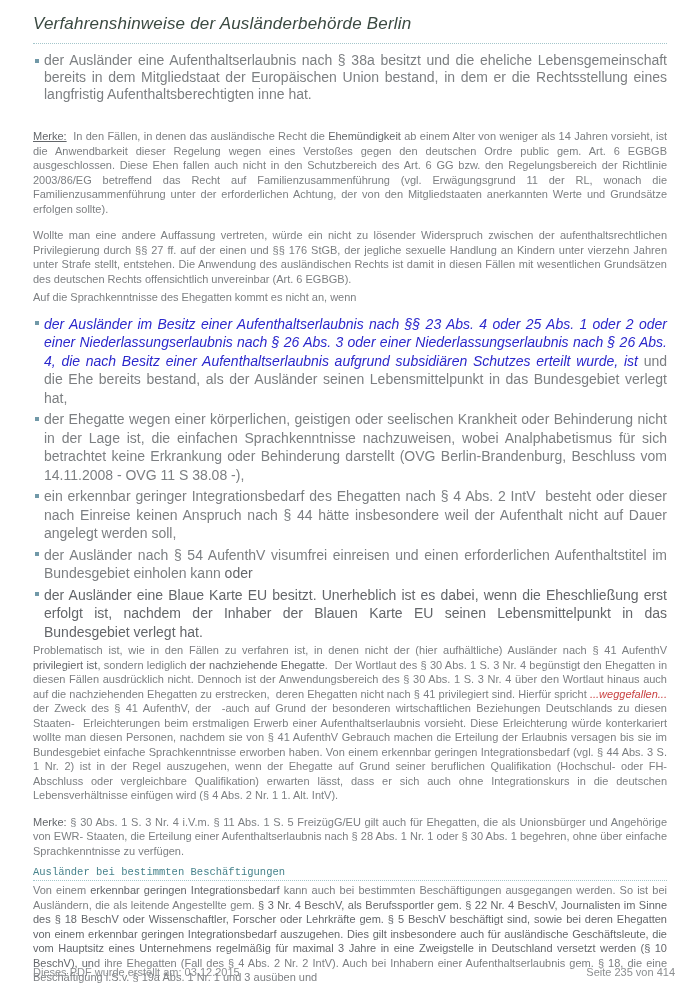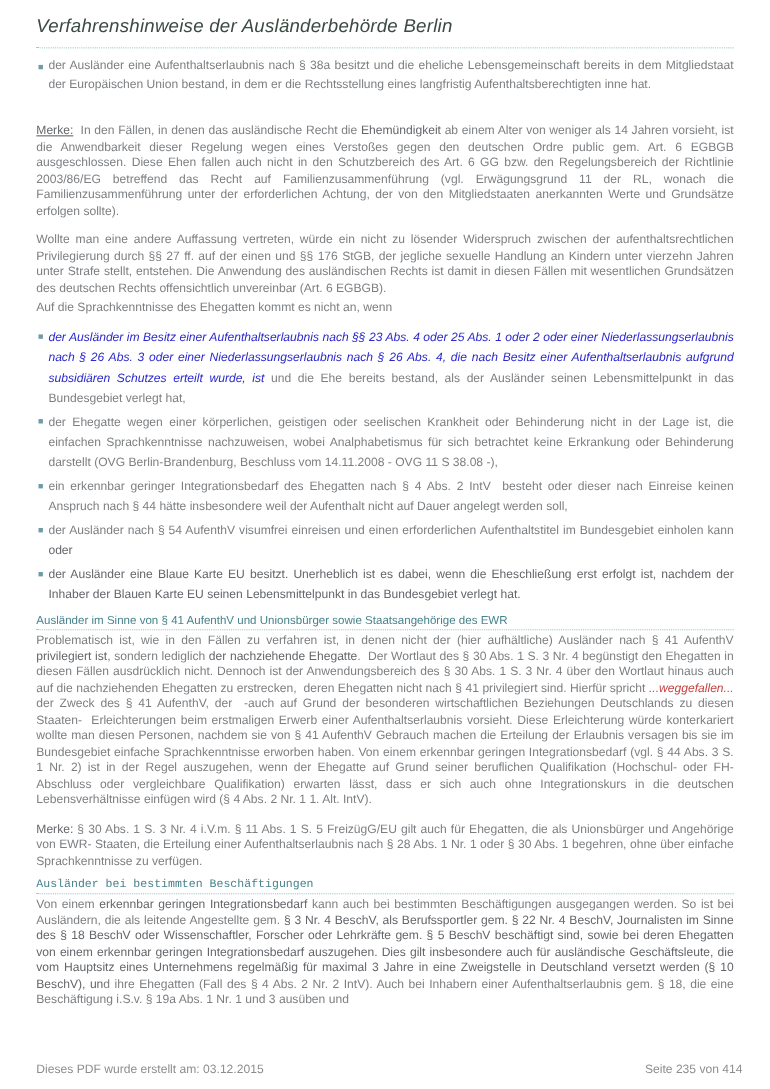--- a/index.html
+++ b/index.html
@@ -16,21 +16,21 @@
     border-bottom:1px dotted var(--dotted_line,#a4c6cb);
     padding-bottom:9px;margin:0 0 8px 0;font-style:italic;
   }
   .para{margin:0;text-align:justify;font-size:11px;line-height:14.5px}
   .run{white-space:pre-wrap}
   .b{font-weight:400;color:#63666a}
   .i{font-style:italic}
   .u{text-decoration:underline}
   .blue{color:var(--blue_text,#2b28cc)}
   .red{color:var(--red_text,#c94242)}
-  ul.bullets{list-style:none;margin:0;padding:0 0 0 2px;font-size:11px}
+  ul.bullets{list-style:none;margin:0;padding:0 0 0 2px;font-size:14px}
   ul.bullets li{position:relative;padding-left:9px;text-align:justify;line-height:17px}
   ul.bullets li + li{margin-top:3px}
   ul.bullets.big li{line-height:18.5px}
   .marker{
     position:absolute;left:0;top:6.5px;width:4px;height:4px;
     background:var(--bullet_square,#7199a8);
   }
   .section-heading{
     font-size:12.5px;color:var(--teal_heading,#47838c);
     border-bottom:1px dotted var(--dotted_line,#a4c6cb);
@@ -60,21 +60,20 @@
     <p class="para" style="margin-top: 26px;"><span class="run b u">Merke:</span><span class="run">  In den Fällen, in denen das ausländische Recht die </span><span class="run b">Ehemündigkeit</span><span class="run"> ab einem Alter von weniger als 14 Jahren vorsieht, ist die Anwendbarkeit dieser Regelung wegen eines Verstoßes gegen den deutschen Ordre public gem. Art. 6 EGBGB ausgeschlossen. Diese Ehen fallen auch nicht in den Schutzbereich des Art. 6 GG bzw. den Regelungsbereich der Richtlinie 2003/86/EG betreffend das Recht auf Familienzusammenführung (vgl. Erwägungsgrund 11 der RL, wonach die Familienzusammenführung unter der erforderlichen Achtung, der von den Mitgliedstaaten anerkannten Werte und Grundsätze erfolgen sollte).</span></p>
     <p class="para" style="margin-top: 12px;"><span class="run">Wollte man eine andere Auffassung vertreten, würde ein nicht zu lösender Widerspruch zwischen der aufenthaltsrechtlichen Privilegierung durch §§ 27 ff. auf der einen und §§ 176 StGB, der jegliche sexuelle Handlung an Kindern unter vierzehn Jahren unter Strafe stellt, entstehen. Die Anwendung des ausländischen Rechts ist damit in diesen Fällen mit wesentlichen Grundsätzen des deutschen Rechts offensichtlich unvereinbar (Art. 6 EGBGB).</span></p>
     <p class="para" style="margin-top: 4px;"><span class="run">Auf die Sprachkenntnisse des Ehegatten kommt es nicht an, wenn</span></p>
     <ul class="bullets big" style="margin-top: 10px;">
       <li><span class="marker"></span><span class="run i blue">der Ausländer im Besitz einer Aufenthaltserlaubnis nach §§ 23 Abs. 4 oder 25 Abs. 1 oder 2 oder einer Niederlassungserlaubnis nach § 26 Abs. 3 oder einer Niederlassungserlaubnis nach § 26 Abs. 4, die nach Besitz einer Aufenthaltserlaubnis aufgrund subsidiären Schutzes erteilt wurde, ist</span><span class="run"> und die Ehe bereits bestand, als der Ausländer seinen Lebensmittelpunkt in das Bundesgebiet verlegt hat,</span></li>
       <li><span class="marker"></span><span class="run">der Ehegatte wegen einer körperlichen, geistigen oder seelischen Krankheit oder Behinderung nicht in der Lage ist, die einfachen Sprachkenntnisse nachzuweisen, wobei Analphabetismus für sich betrachtet keine Erkrankung oder Behinderung darstellt (OVG Berlin-Brandenburg, Beschluss vom 14.11.2008 - OVG 11 S 38.08 -),</span></li>
       <li><span class="marker"></span><span class="run">ein erkennbar geringer Integrationsbedarf des Ehegatten nach § 4 Abs. 2 IntV  besteht oder dieser nach Einreise keinen Anspruch nach § 44 hätte insbesondere weil der Aufenthalt nicht auf Dauer angelegt werden soll,</span></li>
       <li><span class="marker"></span><span class="run">der Ausländer nach § 54 AufenthV visumfrei einreisen und einen erforderlichen Aufenthaltstitel im Bundesgebiet einholen kann </span><span class="run b">oder</span></li>
       <li><span class="marker"></span><span class="run b">der Ausländer eine Blaue Karte EU besitzt. Unerheblich ist es dabei, wenn die Eheschließung erst erfolgt ist, nachdem der Inhaber der Blauen Karte EU seinen Lebensmittelpunkt in das Bundesgebiet verlegt hat.</span></li>
     </ul>
-    <div class="subheading" style="margin-top: 8px;">Ausländer im Sinne von § 41 AufenthV und Unionsbürger sowie Staatsangehörige des EWR</div>
     <p class="para" style="margin-top: 2px;"><span class="run">Problematisch ist, wie in den Fällen zu verfahren ist, in denen nicht der (hier aufhältliche) Ausländer nach § 41 AufenthV </span><span class="run b">privilegiert ist</span><span class="run">, sondern lediglich </span><span class="run b">der nachziehende Ehegatte</span><span class="run">.  Der Wortlaut des § 30 Abs. 1 S. 3 Nr. 4 begünstigt den Ehegatten in diesen Fällen ausdrücklich nicht. Dennoch ist der Anwendungsbereich des § 30 Abs. 1 S. 3 Nr. 4 über den Wortlaut hinaus auch auf die nachziehenden Ehegatten zu erstrecken,  deren Ehegatten nicht nach § 41 privilegiert sind. Hierfür spricht </span><span class="run i red">...weggefallen...</span><span class="run"> der Zweck des § 41 AufenthV, der  -auch auf Grund der besonderen wirtschaftlichen Beziehungen Deutschlands zu diesen Staaten-  Erleichterungen beim erstmaligen Erwerb einer Aufenthaltserlaubnis vorsieht. Diese Erleichterung würde konterkariert wollte man diesen Personen, nachdem sie von § 41 AufenthV Gebrauch machen die Erteilung der Erlaubnis versagen bis sie im Bundesgebiet einfache Sprachkenntnisse erworben haben. Von einem erkennbar geringen Integrationsbedarf (vgl. § 44 Abs. 3 S. 1 Nr. 2) ist in der Regel auszugehen, wenn der Ehegatte auf Grund seiner beruflichen Qualifikation (Hochschul- oder FH- Abschluss oder vergleichbare Qualifikation) erwarten lässt, dass er sich auch ohne Integrationskurs in die deutschen Lebensverhältnisse einfügen wird (§ 4 Abs. 2 Nr. 1 1. Alt. IntV).</span></p>
     <p class="para" style="margin-top: 12px;"><span class="run b">Merke:</span><span class="run"> § 30 Abs. 1 S. 3 Nr. 4 i.V.m. § 11 Abs. 1 S. 5 FreizügG/EU gilt auch für Ehegatten, die als Unionsbürger und Angehörige von EWR- Staaten, die Erteilung einer Aufenthaltserlaubnis nach § 28 Abs. 1 Nr. 1 oder § 30 Abs. 1 begehren, ohne über einfache Sprachkenntnisse zu verfügen.</span></p>
     <div class="subheading" style="margin-top: 8px; font-family: Liberation Mono, monospace;">Ausländer bei bestimmten Beschäftigungen</div>
     <p class="para" style="margin-top: 2px;"><span class="run">Von einem </span><span class="run b">erkennbar geringen Integrationsbedarf</span><span class="run"> kann auch bei bestimmten Beschäftigungen ausgegangen werden. So ist bei Ausländern, die als leitende Angestellte gem. </span><span class="run b">§ 3 Nr. 4 BeschV, als Berufssportler gem. § 22 Nr. 4 BeschV, Journalisten im Sinne des § 18 BeschV oder Wissenschaftler, Forscher oder Lehrkräfte gem. § 5 BeschV beschäftigt sind, sowie bei deren Ehegatten von einem erkennbar geringen Integrationsbedarf auszugehen. Dies gilt insbesondere auch für ausländische Geschäftsleute, die vom Hauptsitz eines Unternehmens regelmäßig für maximal 3 Jahre in eine Zweigstelle in Deutschland versetzt werden (§ 10 BeschV), un</span><span class="run">d ihre Ehegatten (Fall des § 4 Abs. 2 Nr. 2 IntV). Auch bei Inhabern einer Aufenthaltserlaubnis gem. § 18, die eine Beschäftigung i.S.v. § 19a Abs. 1 Nr. 1 und 3 ausüben und</span></p>
   </div>
 
 <div class="page-footer">
   <span>Dieses PDF wurde erstellt am: 03.12.2015</span>
   <span>Seite 235 von 414</span>
 </div>

